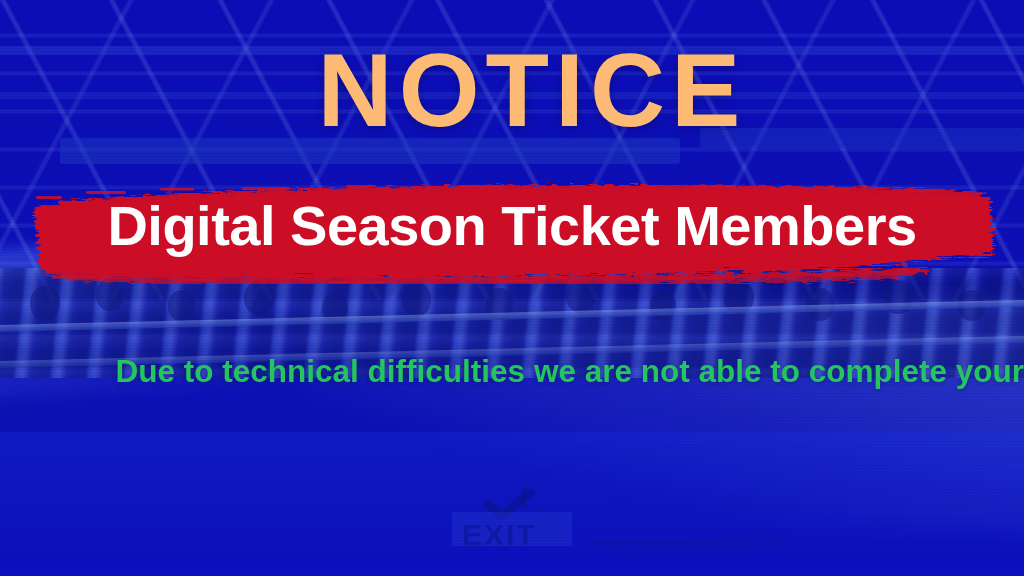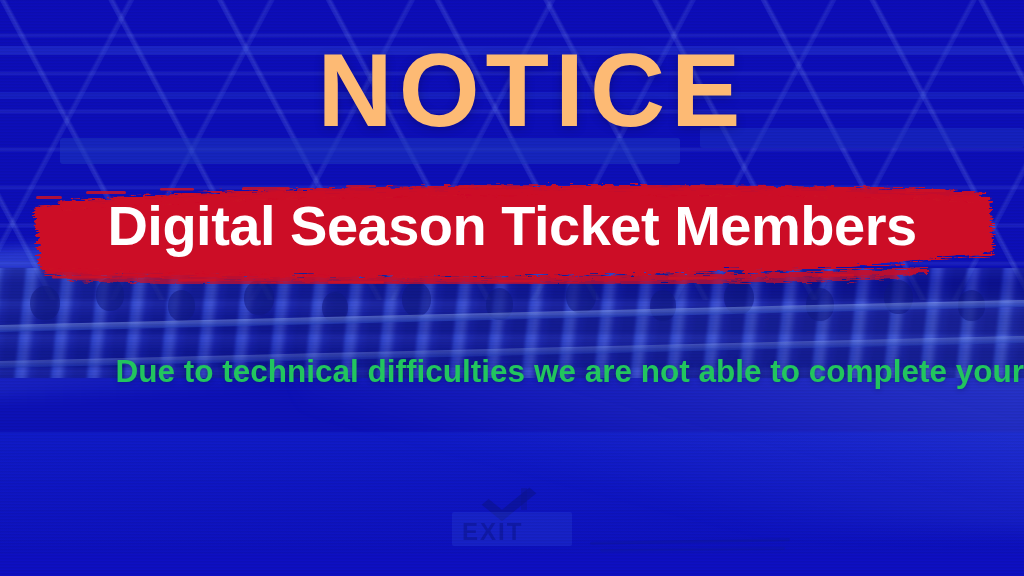--- a/index.html
+++ b/index.html
@@ -124,21 +124,21 @@
     background:linear-gradient(to bottom, rgba(20,45,235,0.30), rgba(14,30,215,0.12));
   }
   .exit-sign{
     position:absolute; left:452px; top:512px;
     width:120px; height:34px;
     background:rgba(60,95,225,0.20);
     border-radius:2px;
   }
   .exit-word{
     position:absolute; left:462px; top:518px;
-    font-size:24px; font-weight:700; letter-spacing:2px;
+    font-size:30px; font-weight:700; letter-spacing:2px;
     color:rgba(9,14,120,0.62);
     font-family:"Liberation Sans", sans-serif;
   }
   .chevron{
     position:absolute; left:487px; top:486px;
     width:44px; height:26px;
     border-left:9px solid rgba(9,14,115,0.60);
     border-bottom:9px solid rgba(9,14,115,0.60);
     transform:rotate(-45deg) skew(6deg,6deg);
   }

